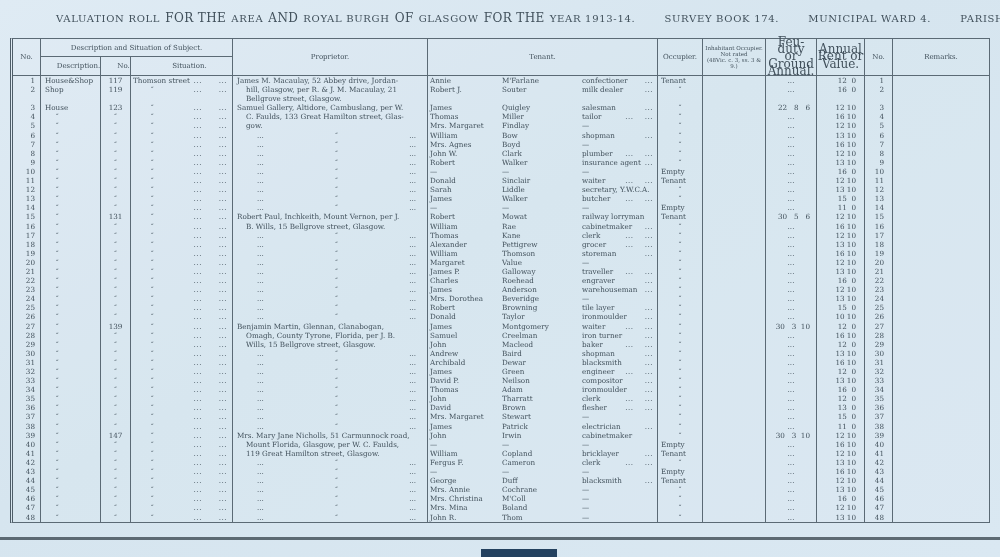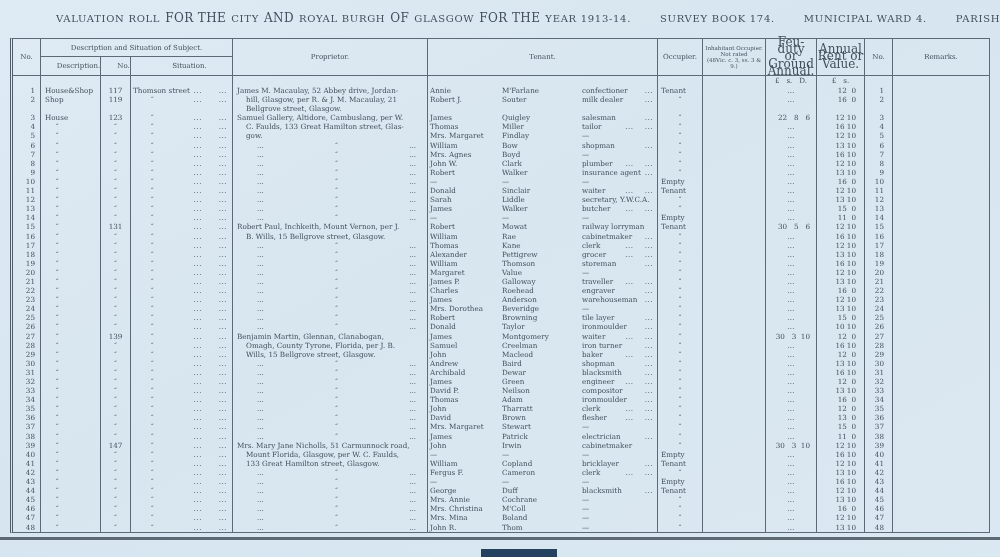--- a/index.html
+++ b/index.html
@@ -58,21 +58,21 @@
   .scanline{position:absolute;left:0;top:537px;width:1000px;height:2.5px;background:#46535d;opacity:.85;}
   .navybar{position:absolute;left:481px;top:549px;width:76px;height:8px;background:#24415f;}
 </style>
 </head>
 <body>
 
 <div>
 
   <div class="pagehead">
     <div class="phgroups" id="phg">
-        <span class="grp"><span class="big">VALUATION ROLL</span><span class="sm2">FOR THE</span><span class="big">CITY</span><span class="sm2">AND</span><span class="big">ROYAL BURGH</span><span class="sm2">OF</span><span class="big">GLASGOW</span><span class="sm2">FOR THE</span><span class="big">YEAR 1913-14.</span></span>
+        <span class="grp"><span class="big">VALUATION ROLL</span><span class="sm2">FOR THE</span><span class="big">AREA</span><span class="sm2">AND</span><span class="big">ROYAL BURGH</span><span class="sm2">OF</span><span class="big">GLASGOW</span><span class="sm2">FOR THE</span><span class="big">YEAR 1913-14.</span></span>
         <span class="grp"><span class="big">SURVEY BOOK 174.</span></span>
         <span class="grp"><span class="big">MUNICIPAL WARD 4.</span></span>
         <span class="grp"><span class="big">PARISH</span><span class="sm2">OF</span><span class="big">GLASGOW.</span></span>
         <span class="grp"><span class="big">RATING AREA—GLASGOW.</span></span>
       </div>
 
   </div>
 
   <div class="vtable">
     <div class="thead">
@@ -102,36 +102,20 @@
       </div>
       <div class="hc hcol mid">
         <span>Annual</span>
         <span>Rent or</span>
         <span>Value.</span>
       </div>
       <div class="hc">No.</div>
       <div class="hc">Remarks.</div>
     </div>
 
-    <div class="trow currow">
-      <div class="c no"></div>
-      <div class="c bd"></div>
-      <div class="c bd"></div>
-      <div class="c bd"></div>
-      <div class="c bd"></div>
-      <div class="c"></div>
-      <div class="c"></div>
-      <div class="c bd"></div>
-      <div class="c bd"></div>
-      <div class="c bd"></div>
-      <div class="c bd ct pre">£   s.   D.</div>
-      <div class="c bd ct pre">£   s.</div>
-      <div class="c bd"></div>
-      <div class="c"></div>
-    </div>
 
     <div id="tbody">
         <div class="trow">
           <div class="c no">1</div>
           <div class="c bd pl4">House&amp;Shop</div>
           <div class="c bd ct">117</div>
           <div class="c bd sit">
             <span class="sm">Thomson street</span>
             <span class="dots">...      ...</span>
           </div>
@@ -1125,21 +1109,21 @@
           <div class="c"></div>
         </div>
         <div class="trow">
           <div class="c no">41</div>
           <div class="c bd dit">″</div>
           <div class="c bd ct">″</div>
           <div class="c bd sit">
             <span class="sdit">″</span>
             <span class="dots">...      ...</span>
           </div>
-          <div class="c bd prop ind">133 Great Hamilton street, Glasgow.</div>
+          <div class="c bd prop ind">119 Great Hamilton street, Glasgow.</div>
           <div class="c tn">William</div>
           <div class="c tn">Copland</div>
           <div class="c bd t3">
             <span>bricklayer</span>
             <span class="dots">...</span>
           </div>
           <div class="c bd pl3">Tenant</div>
           <div class="c bd"></div>
           <div class="c bd ct">...</div>
           <div class="c bd rt pre pr8">12 10</div>

